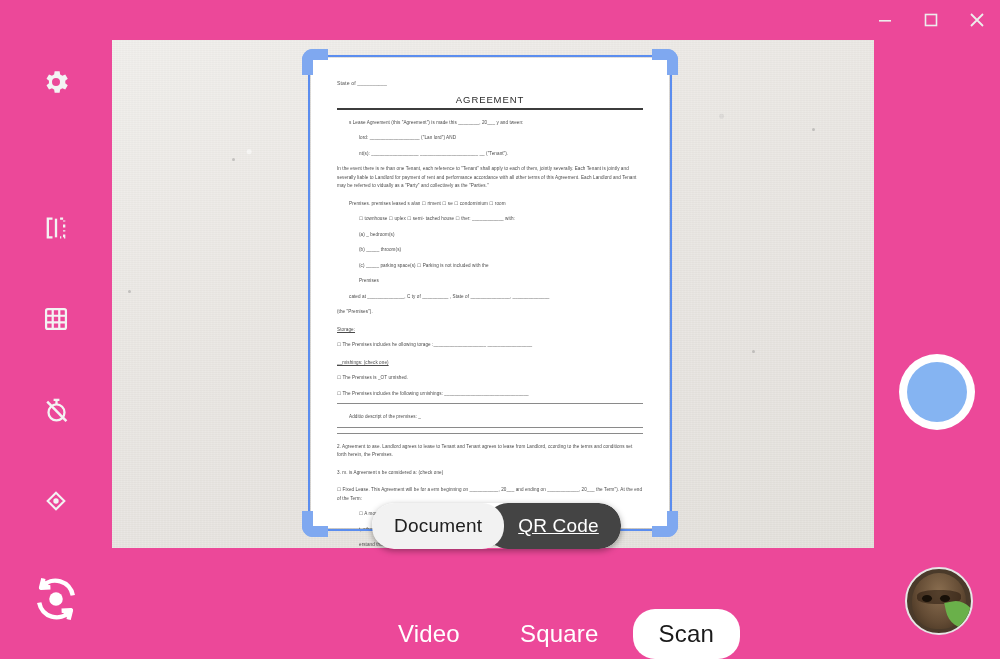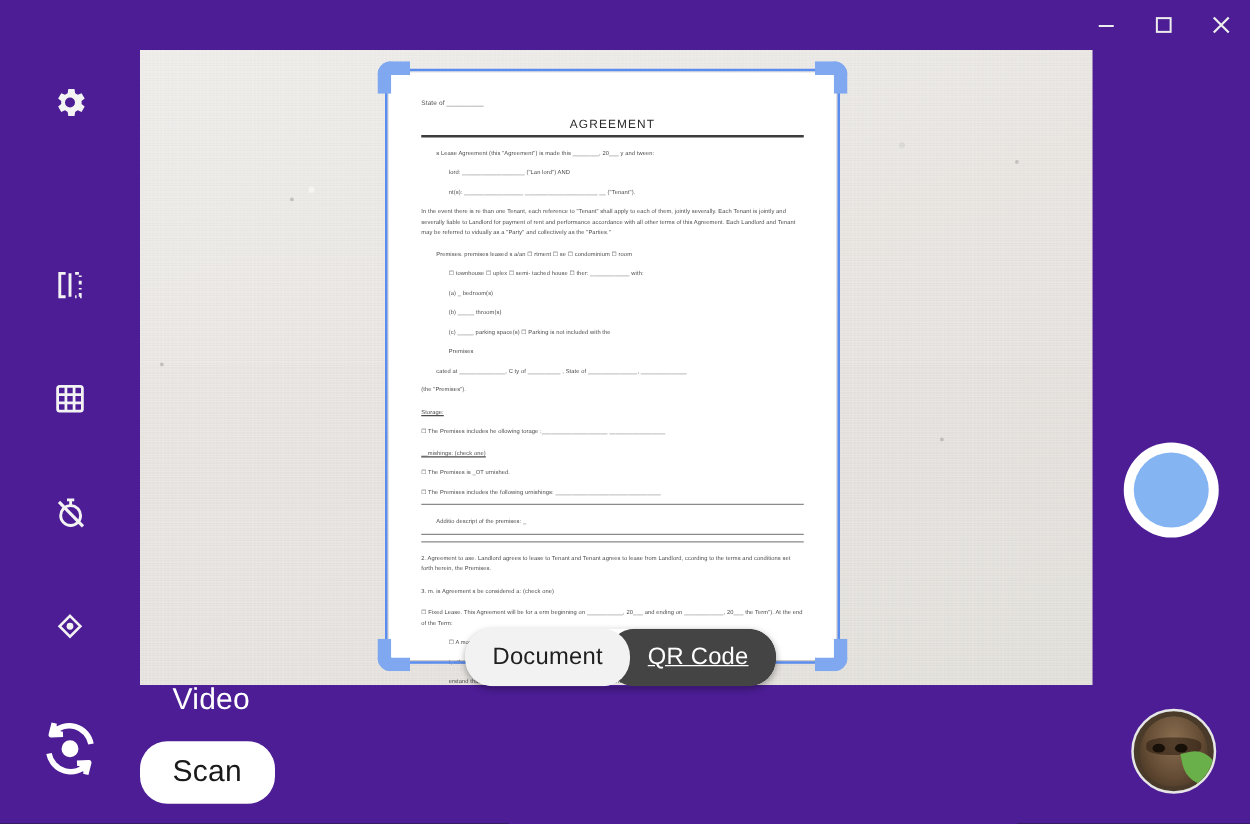--- a/index.html
+++ b/index.html
@@ -9,21 +9,21 @@
     height: 659px;
     overflow: hidden;
     background: #1B1D21;
     font-family: "Liberation Sans", sans-serif;
   }
 
   #app {
     position: relative;
     width: 1000px;
     height: 659px;
-    background: #4c1d95;
+    background: #ec4899;
   }
 
   
   .titlebar {
     position: absolute;
     top: 0; left: 0;
     width: 1000px;
     height: 40px;
     display: flex;
     justify-content: flex-end;
@@ -242,29 +242,28 @@
     width: 60px;
     height: 60px;
     border-radius: 50%;
     background: #85B4F2;
   }
 
   
   .modebar {
     position: absolute;
     left: 112px;
-    bottom: 15px;
+    bottom: 0;
     width: 888px;
     height: 111px;
     display: flex;
-    align-items: flex-start;
+    align-items: flex-end;
     justify-content: center;
     gap: 8px;
     z-index: 30;
-    flex-direction: column;
   }
   .mode {
     font-size: 24px;
     color: #FFFFFF;
     padding: 11px 26px;
     border-radius: 22px;
     letter-spacing: 0.2px;
     white-space: nowrap;
   }
   .mode.active {
@@ -485,20 +484,21 @@
     <div class="subtoggle-opt active">Document</div>
     <div class="subtoggle-opt inactive">QR Code</div>
   </div>
 
   <div class="shutter">
     <div class="shutter-inner"></div>
   </div>
 
   <div class="modebar">
     <div class="mode">Video</div>
+    <div class="mode">Square</div>
     <div class="mode active">Scan</div>
   </div>
 
   <div class="thumb">
     <div class="thumb-art">
       <div class="thumb-face"></div>
       <div class="thumb-mask"></div>
       <div class="thumb-eye l"></div>
       <div class="thumb-eye r"></div>
       <div class="thumb-leaf"></div>

